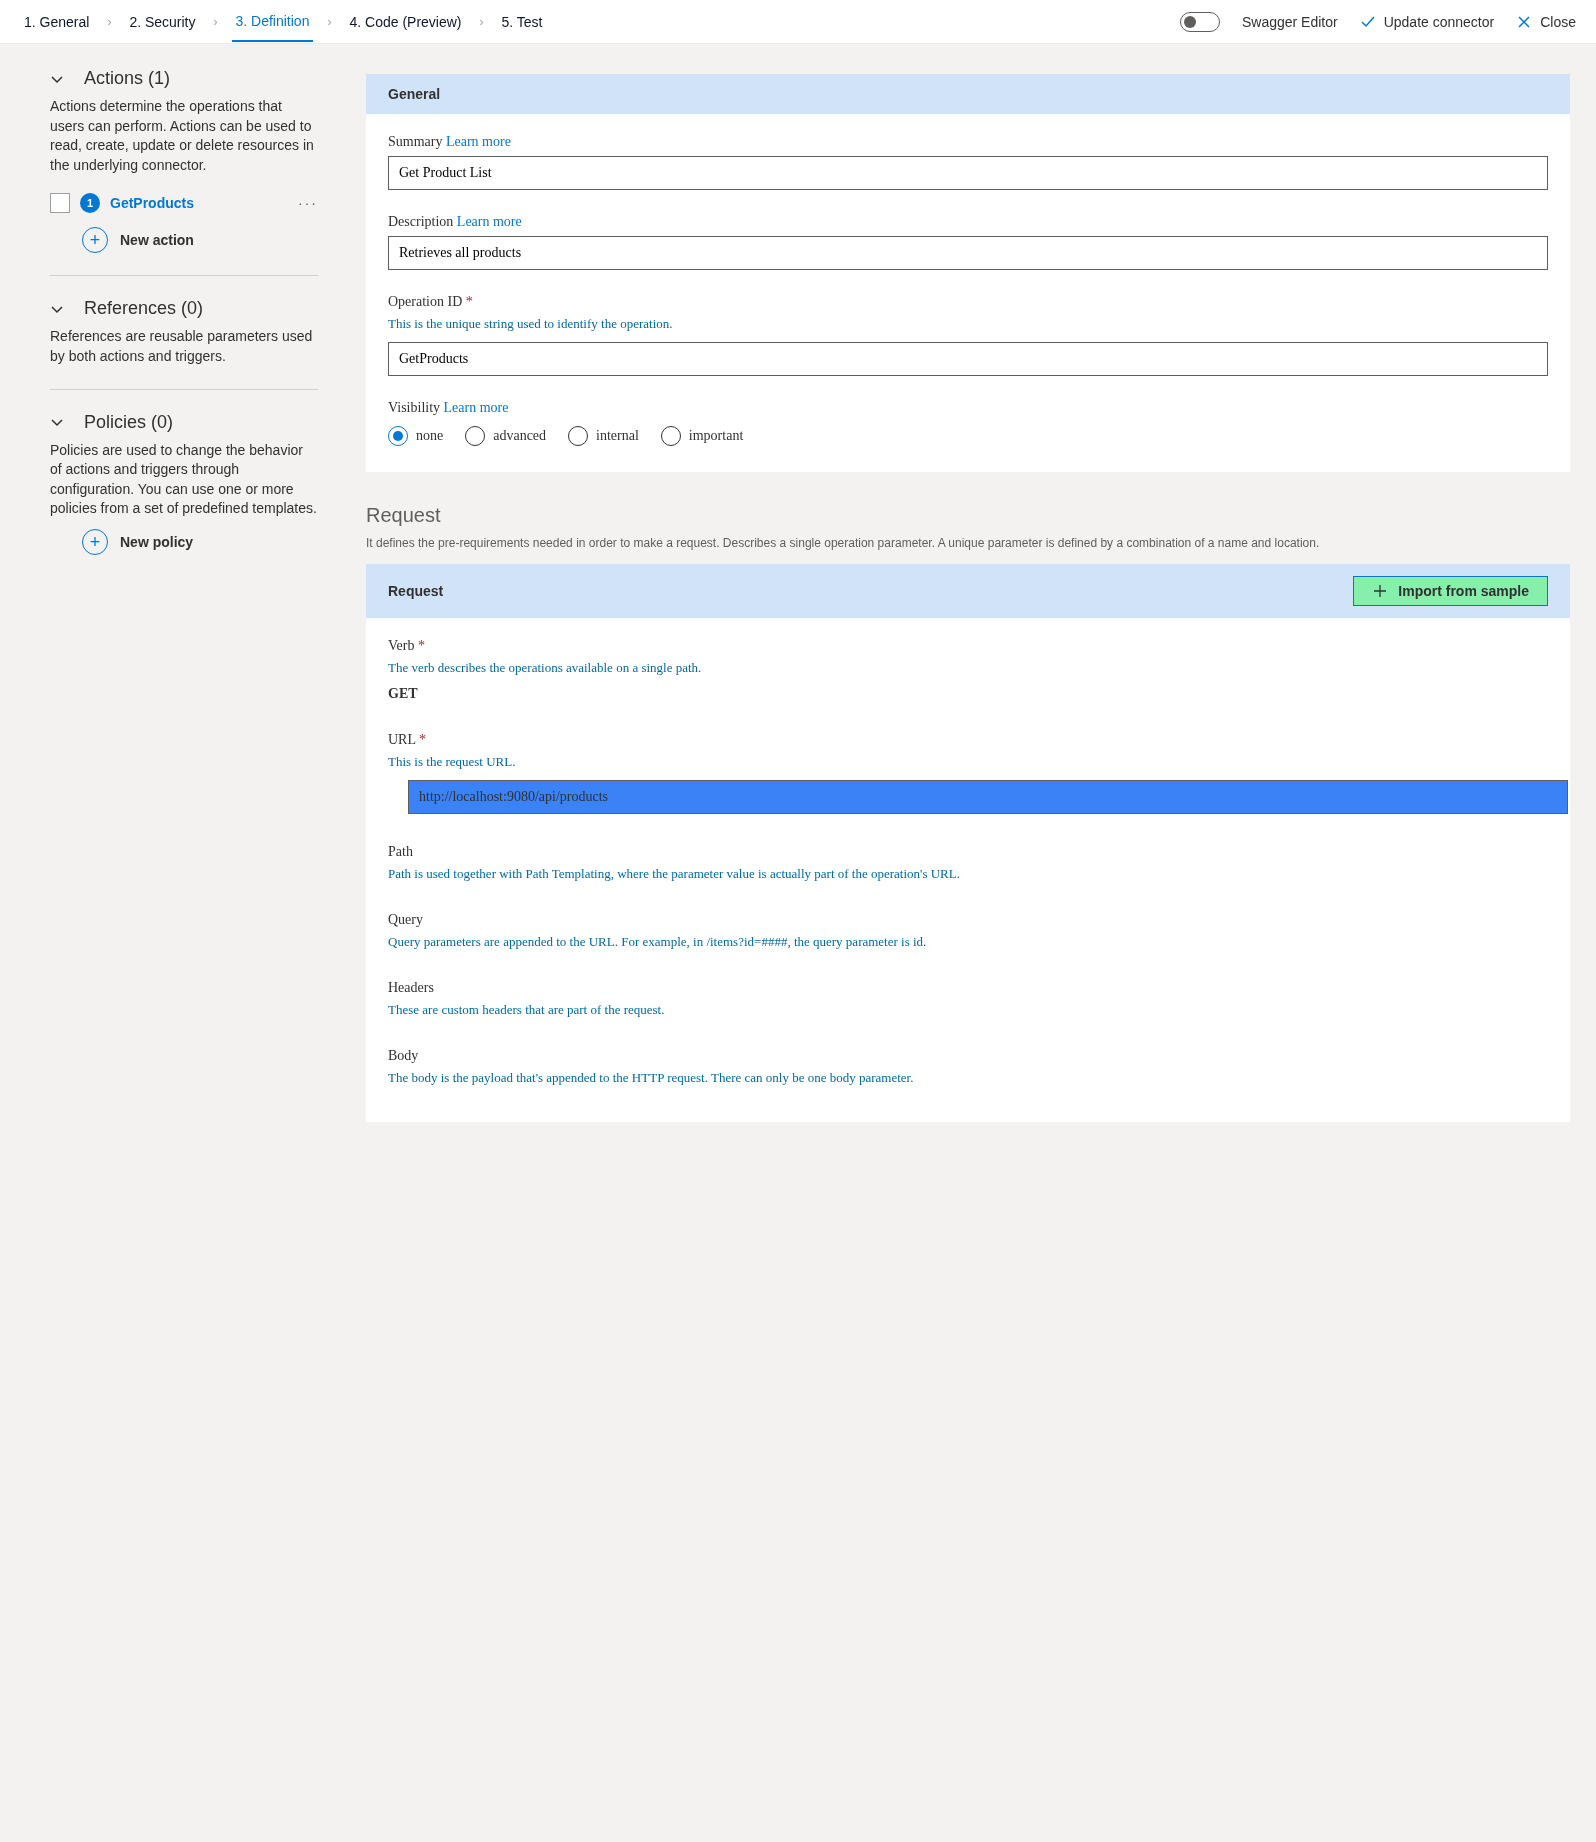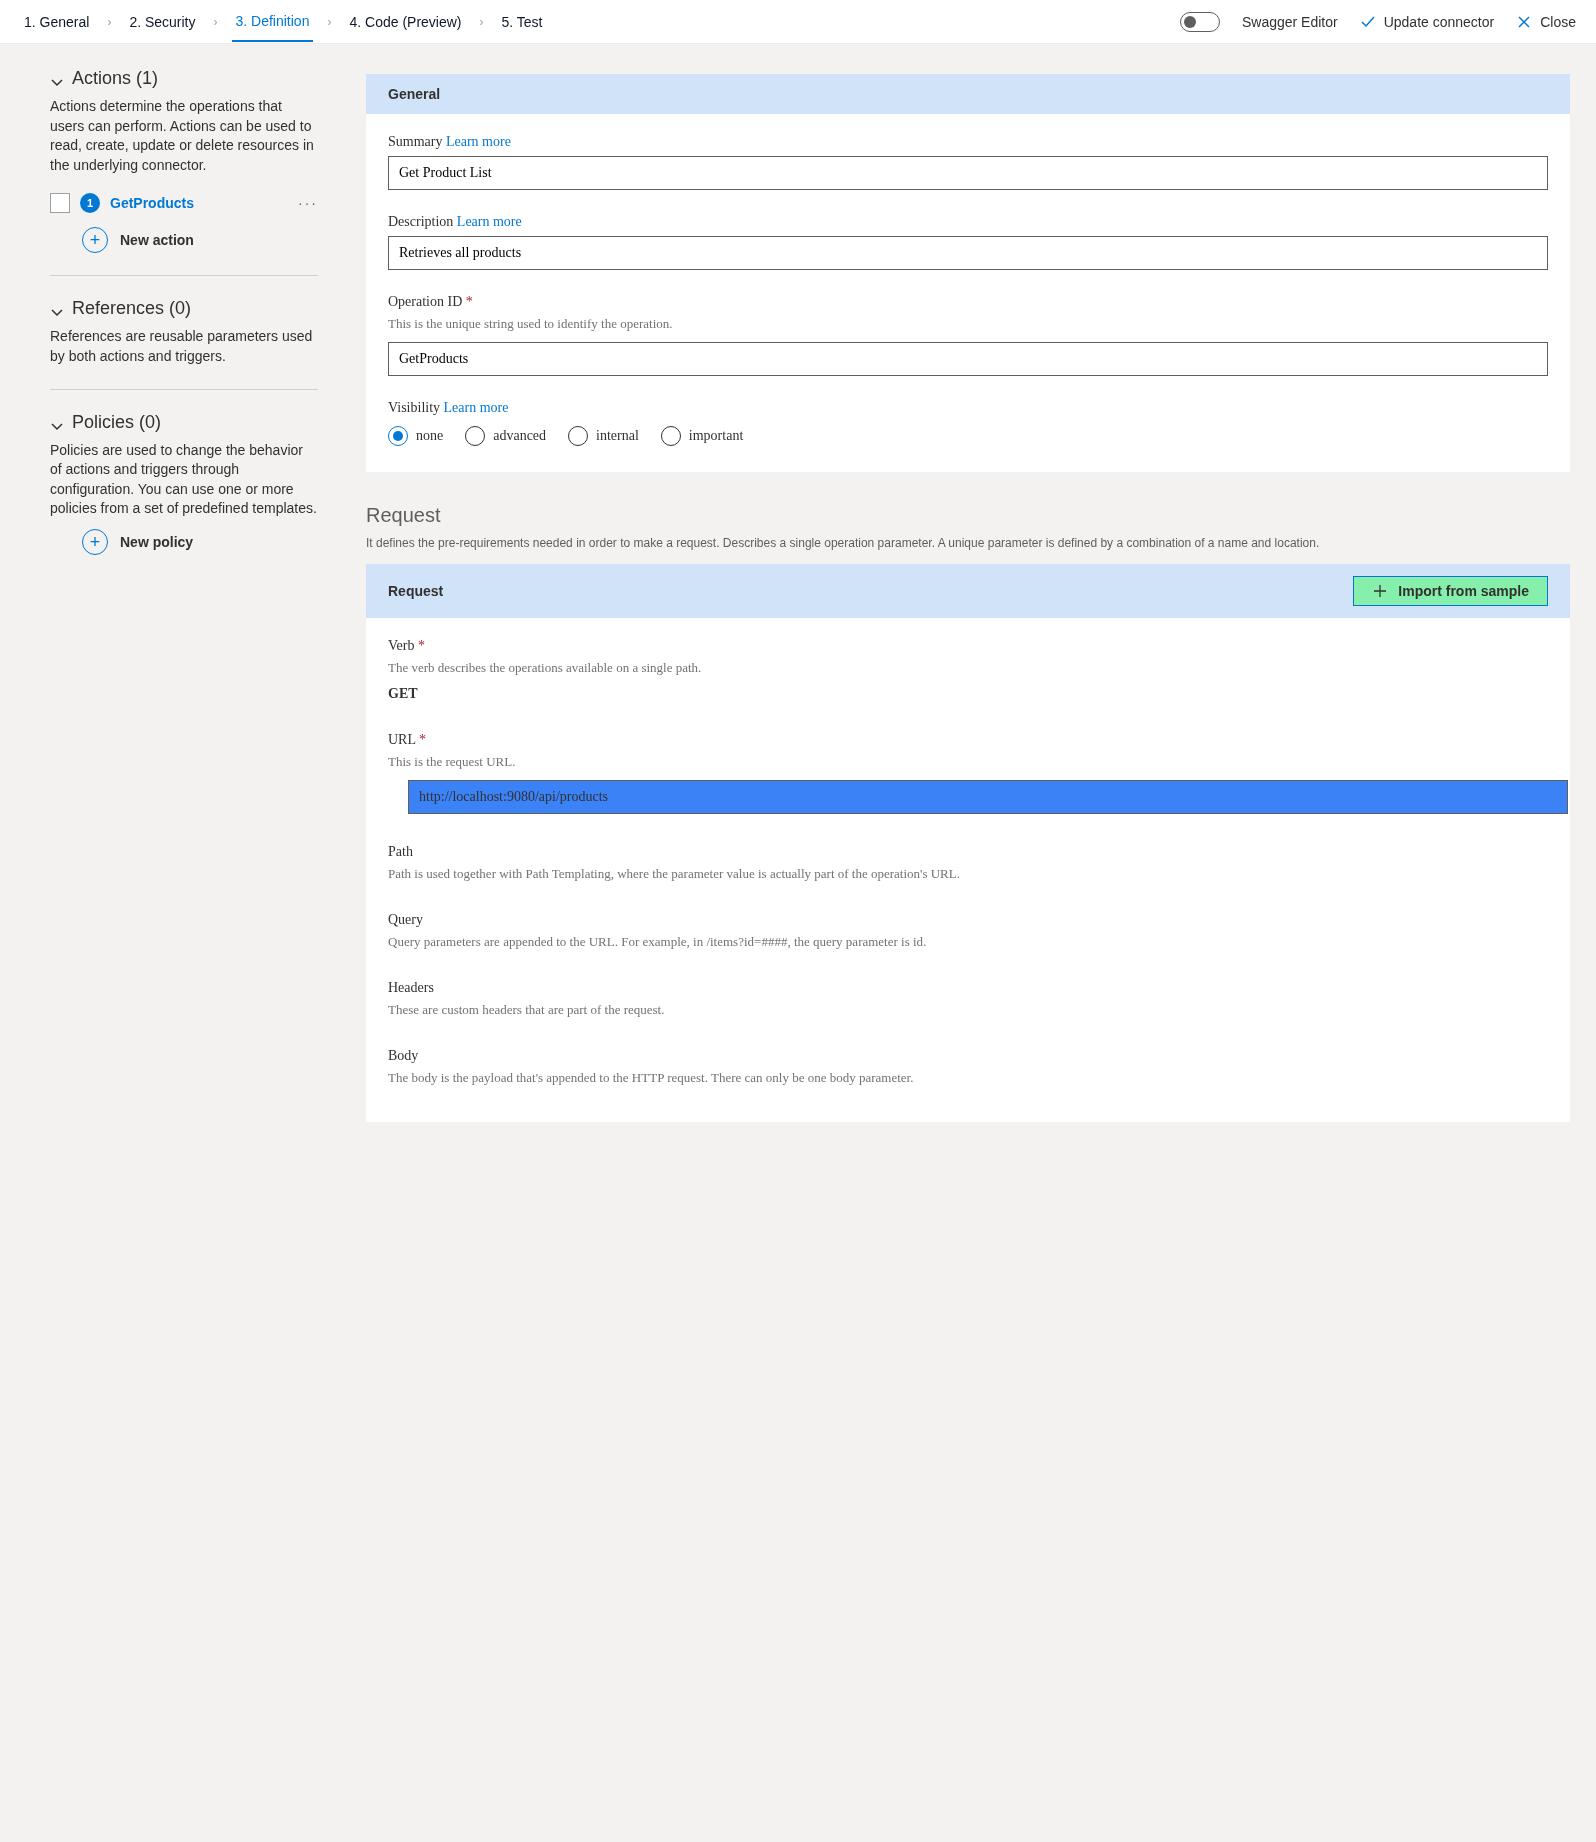--- a/index.html
+++ b/index.html
@@ -11,40 +11,40 @@
 .chev { color: #a19f9d; font-size: 12px; padding: 0 6px; }
 .topbar-right { margin-left: auto; display: flex; align-items: center; gap: 22px; }
 .toggle { width: 40px; height: 20px; border-radius: 10px; border: 1px solid #605e5c; background: #fff; position: relative; cursor: pointer; }
 .toggle::after { content: ""; width: 12px; height: 12px; background: #605e5c; border-radius: 50%; position: absolute; top: 3px; left: 3px; }
 .swagger-wrap { display: flex; align-items: center; gap: 22px; }
 .topbtn { display: flex; align-items: center; gap: 8px; color: #323130; cursor: pointer; }
 .topbtn svg { width: 16px; height: 16px; }
 .layout { display: flex; }
 .sidebar { width: 348px; padding: 24px 30px 24px 50px; }
 .sb-section { margin-bottom: 12px; }
-.sb-head { display: flex; align-items: flex-end; gap: 8px; font-size: 18px; font-weight: 400; color: #323130; cursor: pointer; }
+.sb-head { display: flex; align-items: center; gap: 20px; font-size: 18px; font-weight: 400; color: #323130; cursor: pointer; }
 .sb-desc { color: #323130; font-size: 14px; margin-top: 8px; line-height: 1.4; }
 .sb-action-row { display: flex; align-items: center; gap: 10px; margin-top: 14px; margin-left: 0; padding: 4px 0; }
 .sb-checkbox { width: 20px; height: 20px; border: 1px solid #a19f9d; background: #fff; }
 .sb-badge { width: 20px; height: 20px; background: #0078d4; color: #fff; border-radius: 50%; display: flex; align-items: center; justify-content: center; font-size: 11px; font-weight: 600; }
 .sb-action-name { color: #0078d4; font-weight: 600; font-size: 14px; flex: 1; }
 .sb-more { color: #605e5c; cursor: pointer; letter-spacing: 2px; }
 .sb-new { display: flex; align-items: center; gap: 12px; margin-top: 10px; margin-left: 32px; cursor: pointer; }
 .plus-circle { width: 26px; height: 26px; border: 1px solid #0078d4; border-radius: 50%; display: flex; align-items: center; justify-content: center; color: #0078d4; font-size: 18px; line-height: 1; }
 .sb-new-label { font-weight: 600; font-size: 14px; }
 .sb-divider { border: none; border-top: 1px solid #d2d0ce; margin: 22px 0; }
 .main { flex: 1; padding: 30px 26px 60px 18px; }
 .panel { background: #fff; margin-bottom: 32px; }
 .panel-header { background: #d0e3f8; padding: 12px 22px; font-weight: 600; font-size: 14px; display: flex; align-items: center; }
 .panel-body { padding: 20px 22px 26px; font-family: Liberation Serif, serif; }
 .field { margin-bottom: 24px; }
 .field-label { font-size: 14px; color: #323130; margin-bottom: 6px; }
 .field-label .learn { color: #0078d4; cursor: pointer; }
 .field-label .req { color: #a4262c; }
-.field-help { color: #737373; font-size: 13px; margin-bottom: 10px; }
+.field-help { color: #0369a1; font-size: 13px; margin-bottom: 10px; }
 .input { width: 100%; border: 1px solid #605e5c; padding: 8px 10px; font-size: 14px; font-family: inherit; }
 .input[disabled] { background: #3b82f6; color: #323130; margin-left: 20px; }
 .radios { display: flex; gap: 22px; margin-top: 10px; }
 .radio { display: flex; align-items: center; gap: 8px; cursor: pointer; }
 .radio-circle { width: 20px; height: 20px; border: 1px solid #323130; border-radius: 50%; display: flex; align-items: center; justify-content: center; }
 .radio-circle.selected { border-color: #0078d4; }
 .radio-circle.selected::after { content: ""; width: 10px; height: 10px; background: #0078d4; border-radius: 50%; }
 .section-title { font-size: 20px; font-weight: 400; color: #605e5c; margin-bottom: 8px; }
 .section-desc { color: #605e5c; font-size: 12px; line-height: 1.4; margin-bottom: 12px; }
 .import-btn { margin-left: auto; background: #86efac; border: 1px solid #0078d4; padding: 6px 18px; display: flex; align-items: flex-end; gap: 10px; cursor: pointer; font-size: 14px; }

